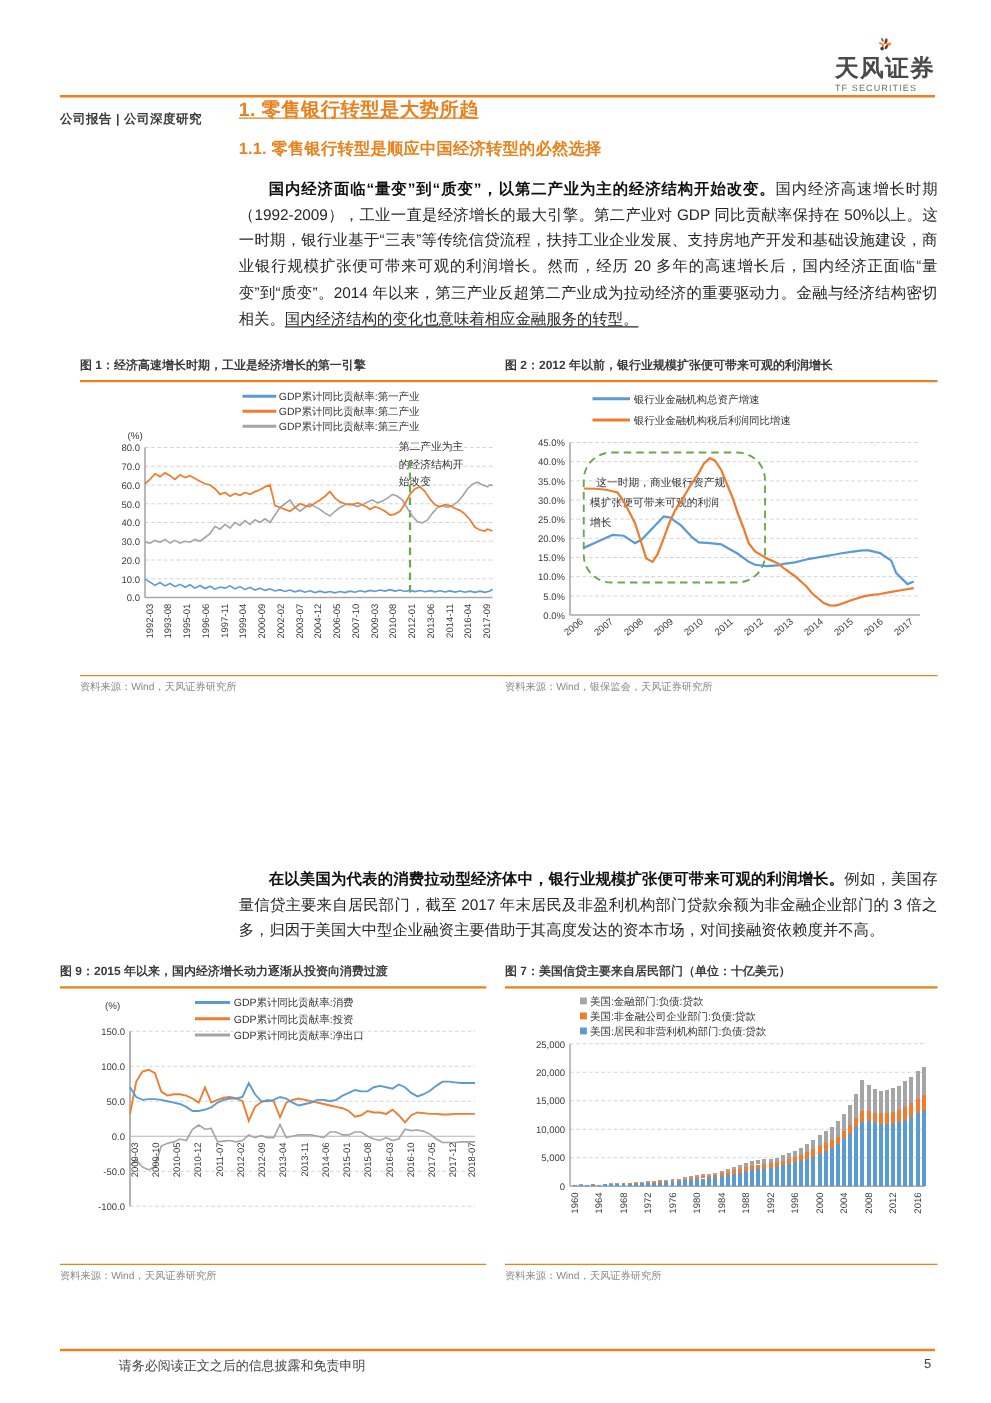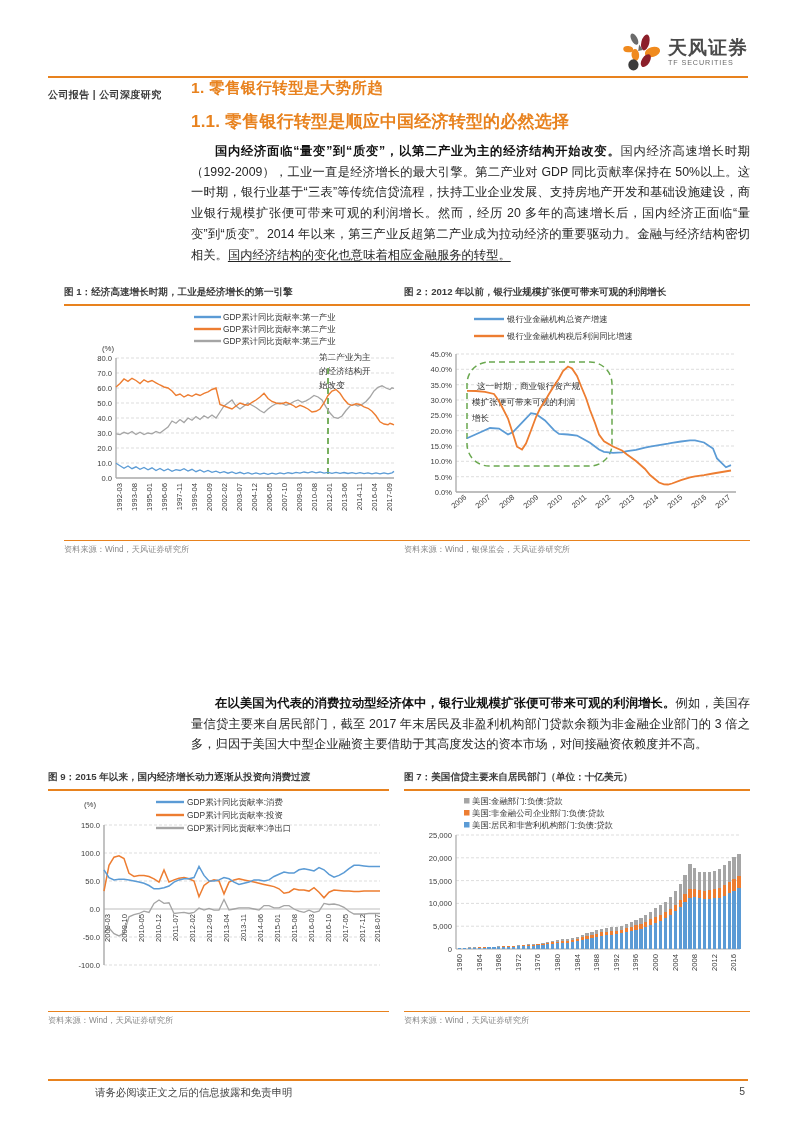--- a/index.html
+++ b/index.html
@@ -7,29 +7,29 @@
     width: 793px; height: 1122px;
     background: #ffffff;
     font-family: "Liberation Sans", "DejaVu Sans", sans-serif;
   }
   .page { position: relative; width: 793px; height: 1122px; padding: 0; }
 
   
   .header { position: absolute; left: 48px; top: 30px; right: 45px; height: 46px; }
   .header-left { position: absolute; left: 0; top: 14px; font-size: 10px; font-weight: bold; color: #3b3b3b; letter-spacing: .4px; margin-top: 44px; }
   .header-rule { position: absolute; left: 0; right: 0; top: 46px; height: 2.2px; background: #e8821e; }
-  .logo { position: absolute; right: 0; top: 0px; height: 44px; display: flex; align-items: center; gap: 5px; }
+  .logo { position: absolute; right: 0; top: 0px; height: 44px; display: flex; align-items: center; gap: 5px; flex-direction: column; }
   .logo-mark { width: 42px; height: 40px; }
   .logo-text { line-height: 1; }
   .logo-cn { font-size: 19px; font-weight: bold; color: #4a4a4a; letter-spacing: 1px; }
   .logo-en { font-size: 7.2px; color: #6b6b6b; letter-spacing: .9px; margin-top: 2px; }
 
   
-  .h1 { position: absolute; left: 191px; top: 78px; font-size: 15.5px; font-weight: bold; color: #e8821e; letter-spacing: .3px; }
-  .h2 { position: absolute; left: 191px; top: 110px; font-size: 17px; font-weight: bold; color: #e8821e; letter-spacing: .2px; }
+  .h1 { position: absolute; left: 191px; top: 78px; font-size: 15.5px; font-weight: bold; color: #e8821e; letter-spacing: .3px; text-decoration: underline; }
+  .h2 { position: absolute; left: 191px; top: 110px; font-size: 13px; font-weight: bold; color: #e8821e; letter-spacing: .2px; }
 
   
   .para { position: absolute; left: 191px; width: 559px; font-size: 12.3px; line-height: 20.7px; color: #262626; text-align: justify; text-justify: inter-ideograph; }
   .para b { font-weight: bold; color: #111; margin-left: 24px; }
   .para u { text-decoration: underline; text-underline-offset: 2px; }
   #p1 { top: 141px; }
   #p2 { top: 603px; }
   #p3 { top: 693px; }
 
   

